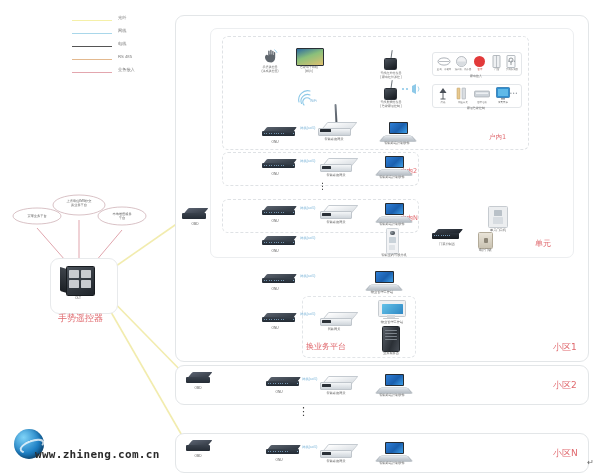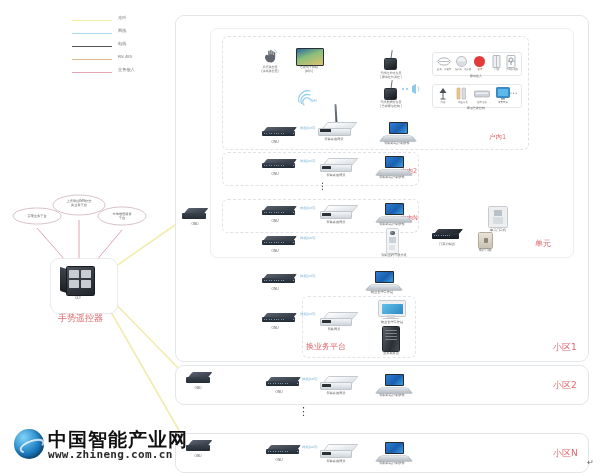--- a/index.html
+++ b/index.html
@@ -141,21 +141,21 @@
   
   #wm{position:absolute;left:14px;top:424px;width:156px;height:42px;}
   #wm .globe{position:absolute;left:0;top:5px;width:30px;height:30px;border-radius:50%;
      background:radial-gradient(circle at 32% 28%,#7fd3f7,#1d7fc4 55%,#0d4f85);
      box-shadow:inset -2px -2px 4px rgba(0,0,0,.35);}
   #wm .globe:after{content:"";position:absolute;left:5px;top:11px;width:22px;height:8px;
      border-radius:50%;border:2px solid rgba(255,255,255,.75);border-bottom-color:transparent;
      transform:rotate(-20deg);}
   #wm .cn{position:absolute;left:34px;top:3px;font-size:19px;font-weight:bold;color:#111;
      font-family:"DejaVu Sans",sans-serif;letter-spacing:1px;white-space:nowrap;}
-  #wm .url{position:absolute;left:34px;top:24px;font-size:11px;font-weight:bold;color:#2b2b2b;
+  #wm .url{position:absolute;left:21px;top:24px;font-size:11px;font-weight:bold;color:#2b2b2b;
      font-family:"DejaVu Sans Mono",monospace;letter-spacing:.3px;white-space:nowrap;}
 
   svg{position:absolute;left:0;top:0;overflow:visible;}
   .cursor{position:absolute;right:6px;bottom:6px;font-size:8px;color:#666;}
 </style>
 </head>
 <body>
 
 <div id="stage">
 
@@ -618,19 +618,18 @@
   <div class="laptop" style="left:378px;top:442px;">
     <div class="scr">
         <i></i>
       </div>
       <div class="base"></div>
   </div>
   <div class="lbl" style="left:370px;top:461px;width:44px;">智能终端控制软件</div>
 
   <div id="wm">
     <div class="globe"></div>
-    <div class="cn">中国智能产业网</div>
     <div class="url">www.zhineng.com.cn</div>
   </div>
 
   <div class="cursor">↵</div>
 
 </div>
 
 </body></html>

